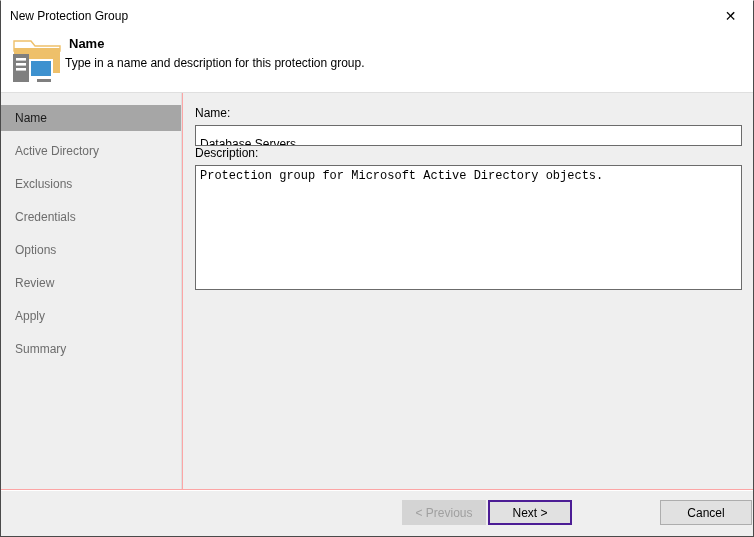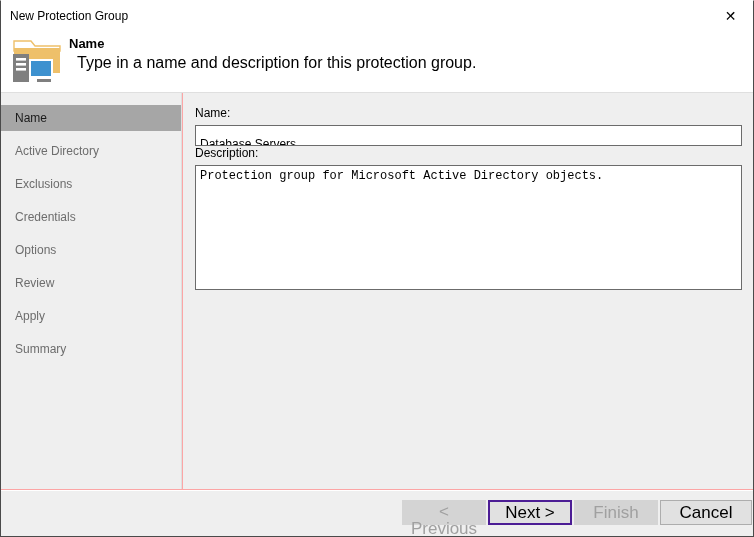--- a/index.html
+++ b/index.html
@@ -85,23 +85,23 @@
     position: absolute;
     left: 68px;
     top: 5px;
     font-size: 13px;
     font-weight: bold;
     color: #000000;
     line-height: 16px;
   }
   .header-sub {
     position: absolute;
-    left: 76px;
+    left: 64px;
     top: 24px;
-    font-size: 16px;
+    font-size: 12px;
     color: #000000;
     line-height: 16px;
   }
 
   
   .sidebar {
     position: absolute;
     left: 0;
     top: 92px;
     width: 181px;
@@ -194,21 +194,21 @@
     background: #efefef;
     border-top: 1px solid #ffffff;
     box-sizing: border-box;
   }
   .btn {
     position: absolute;
     top: 9px;
     height: 25px;
     box-sizing: border-box;
     font-family: "Liberation Sans", sans-serif;
-    font-size: 17px;
+    font-size: 12px;
     line-height: 1;
     background: #e1e1e1;
     border: 1px solid #adadad;
     color: #000000;
     cursor: default;
     padding: 2px;
     text-align: center;
   }
   .btn.disabled {
     color: #a0a0a0;
@@ -291,17 +291,16 @@
     <div class="field-label label-name">Name:</div>
     <input class="text-input" type="text" value="Database Servers" style="">
 
     <div class="field-label label-desc">Description:</div>
     <textarea class="text-area" style="">Protection group for Microsoft Active Directory objects.</textarea>
   </div>
 
   <div class="footer">
     <button class="btn btn-prev disabled">&lt; Previous</button>
     <button class="btn btn-next default">Next &gt;</button>
-    <button class="btn btn-finish disabled">Finish</button>
     <button class="btn btn-cancel">Cancel</button>
   </div>
 
 </div>
 
 </body></html>

